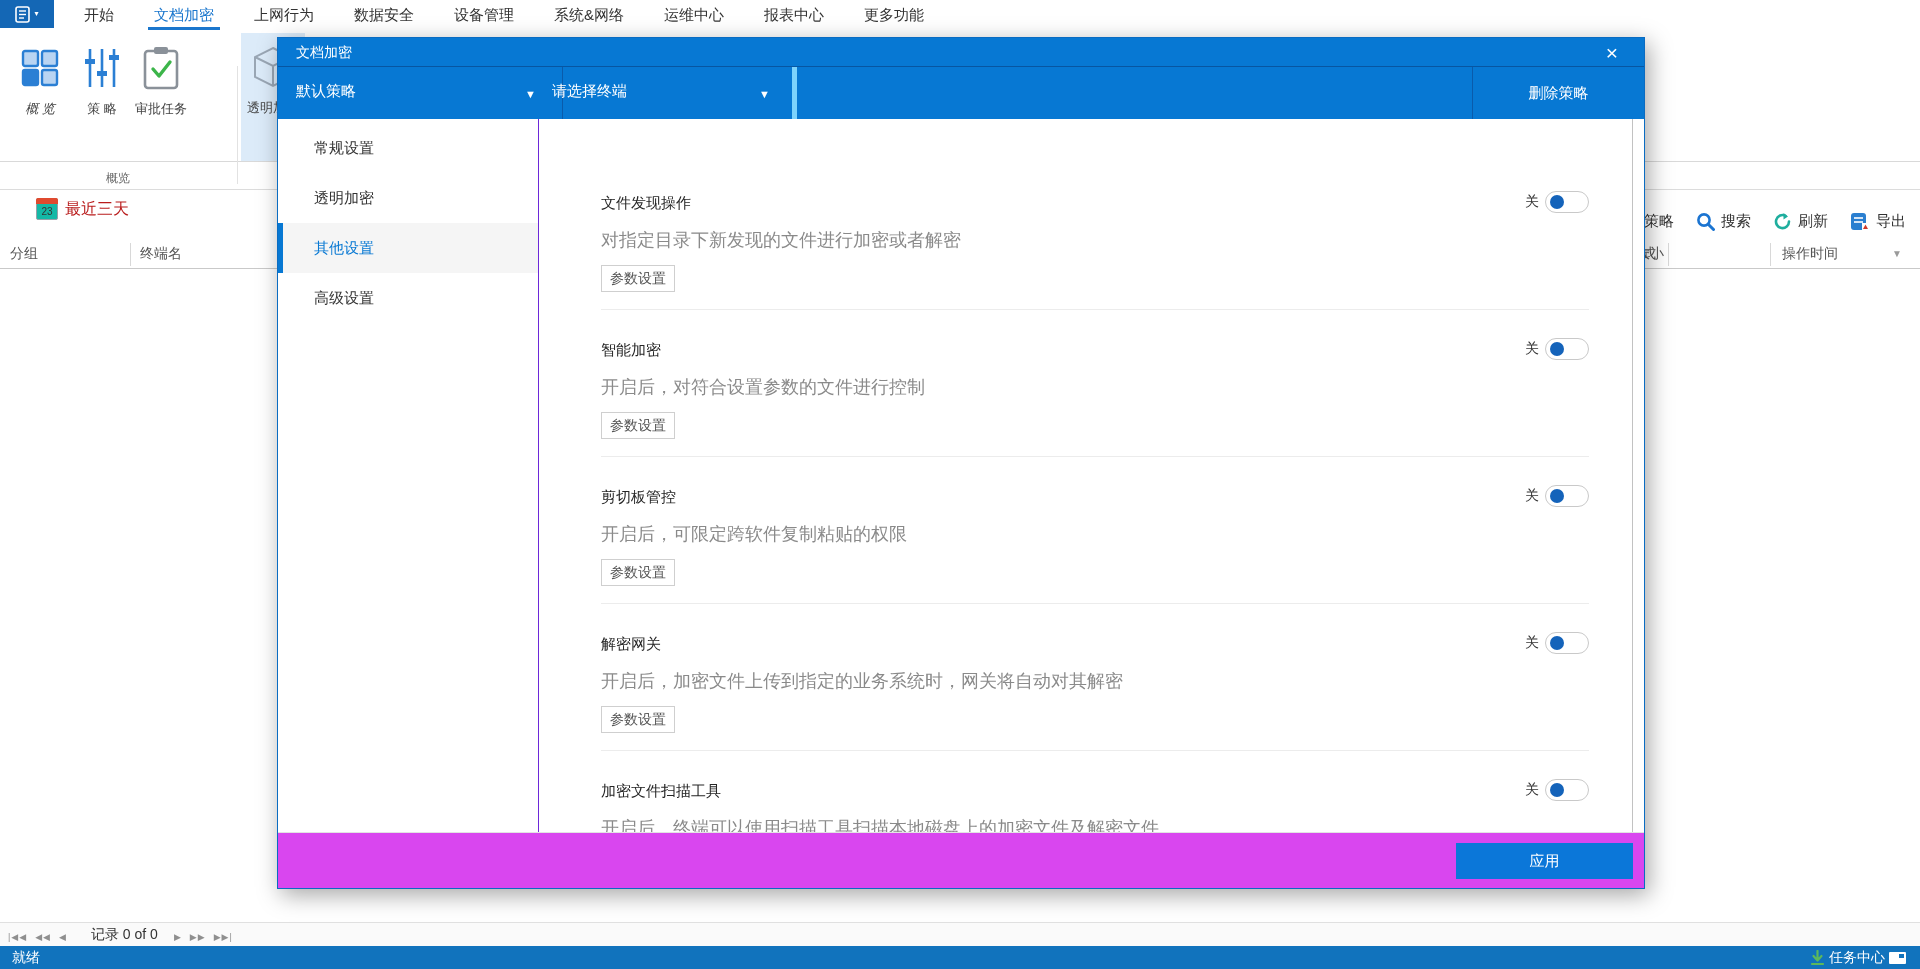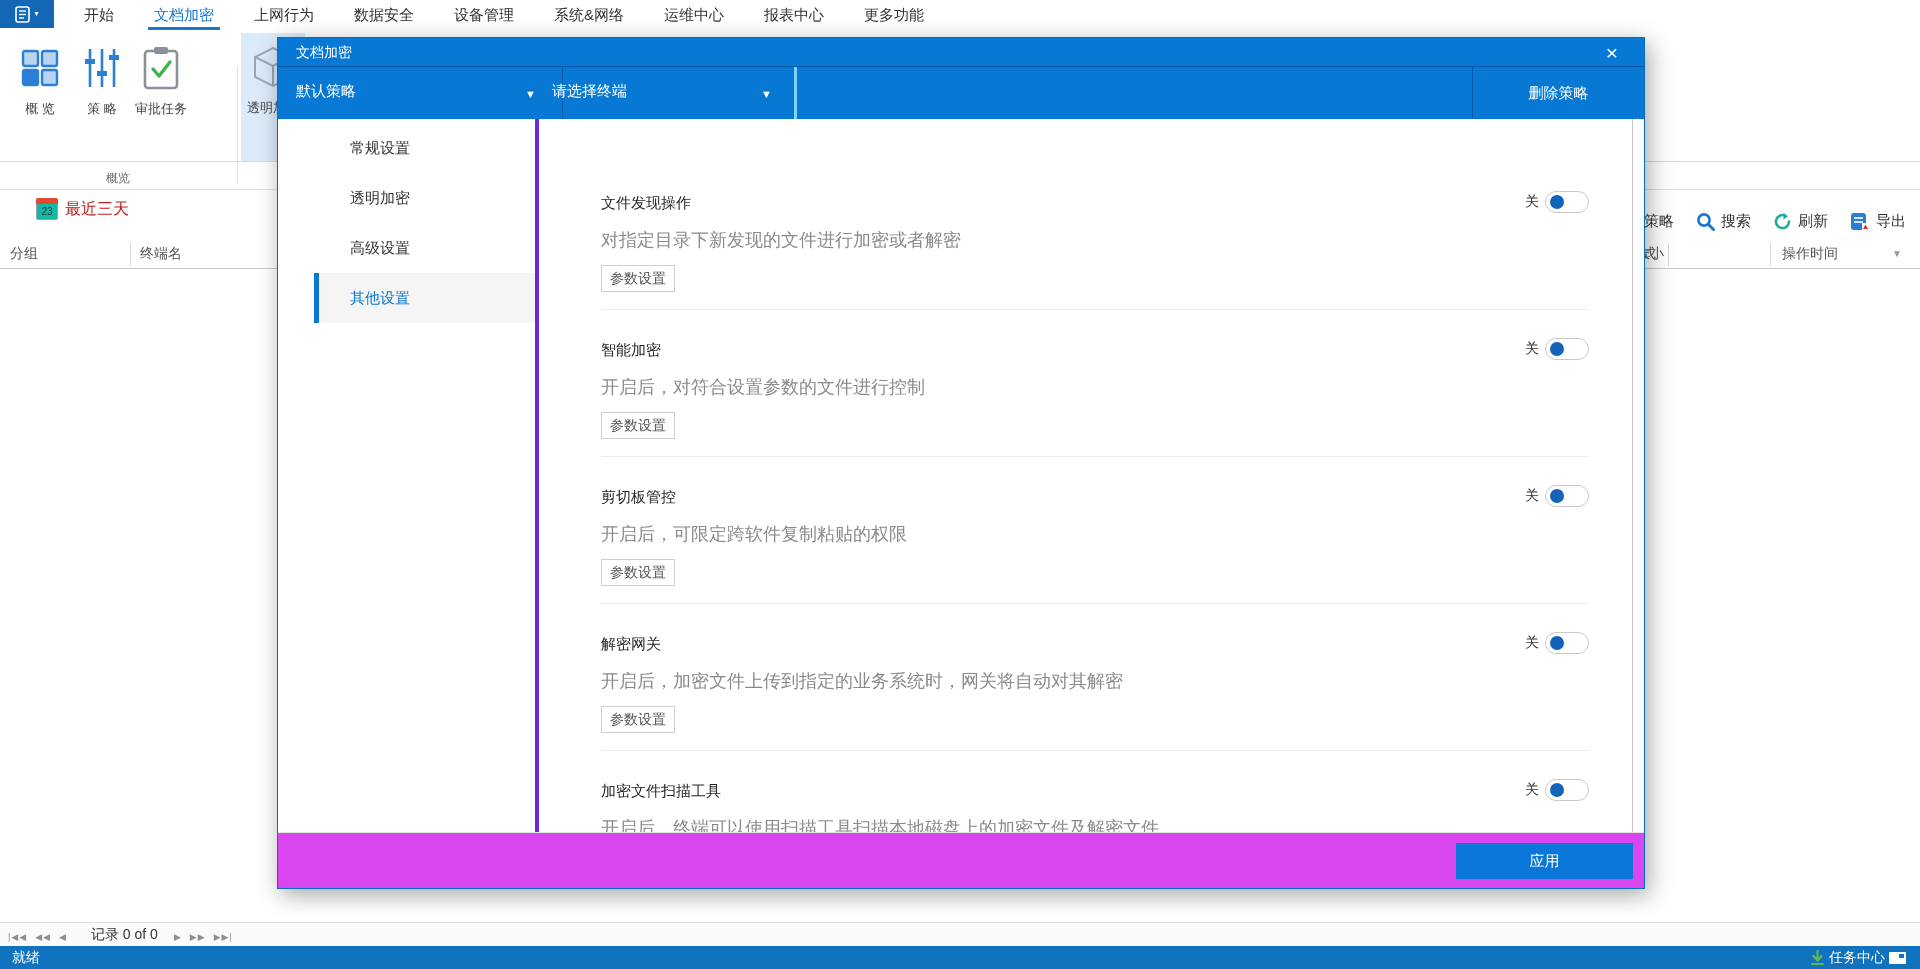--- a/index.html
+++ b/index.html
@@ -17,21 +17,21 @@
   .tab.active { color:#1a76cd; }
   .tab.active::after { content:""; position:absolute; left:14px; right:14px; bottom:0; height:3px; background:#1a76cd; }
 
   
   #ribbon { position:absolute; left:0; top:30px; width:1920px; height:132px; background:#fff; border-bottom:1px solid #d9d9d9; }
   .ribbon-btn { position:absolute; top:4px; height:114px; display:flex; flex-direction:column; align-items:center; cursor:pointer; }
   .ribbon-btn .ric { height:52px; margin-top:8px; display:flex; align-items:center; justify-content:center; }
   .ribbon-btn .rlabel { margin-top:6px; font-size:13px; color:#444; white-space:nowrap; }
   #ribbon-group-label { position:absolute; left:0; top:140px; width:236px; text-align:center; font-size:12px; color:#666; }
   #ribbon-divider { position:absolute; left:237px; top:36px; height:118px; width:1px; background:#e2e2e2; }
-  #ribbon-btn-overview { left:10px; width:60px; }
+  #ribbon-btn-overview { left:10px; width:60px;font-style:italic; }
   #ribbon-btn-policy { left:76px; width:52px; }
   #ribbon-btn-approve { left:132px; width:58px; }
   #ribbon-btn-transparent { left:241px; width:64px; background:#dcebf9; top:3px; height:128px; }
 
   
   #filterbar { position:absolute; left:0; top:189px; width:1920px; height:46px; border-top:1px solid #dcdcdc; background:#fff; }
   #date-filter { position:absolute; left:36px; top:8px; display:flex; align-items:center; gap:7px; cursor:pointer; }
   #date-filter .cal { width:22px; height:22px; border:1px solid #98a0a8; border-radius:2px; background:#14b8a6; position:relative; font-size:10px; color:#333; display:flex; align-items:flex-end; justify-content:center; }
   #date-filter .cal::before { content:""; position:absolute; left:-1px; right:-1px; top:-1px; height:6px; background:#e04a2f; border-radius:2px 2px 0 0; }
   #date-filter .cal span { line-height:14px; }
@@ -60,25 +60,25 @@
   #dialog { position:absolute; left:277px; top:37px; width:1368px; height:852px; background:#fff; border:1px solid #0a6cc2; box-shadow:4px 6px 22px rgba(0,0,0,.35); }
   #dlg-title { position:absolute; left:0; top:0; width:100%; height:29px; background:#0778d3; border-bottom:1px solid #0756a2; }
   #dlg-title-text { position:absolute; left:18px; top:6px; color:#fff; font-size:14px; }
   #dlg-close { position:absolute; right:18px; top:1px; width:28px; height:27px; color:#fff; font-size:21px; line-height:27px; text-align:center; cursor:pointer; }
   #dlg-toolbar { position:absolute; left:0; top:29px; width:100%; height:52px; background:#0778d3; }
   .dd { position:absolute; top:0; height:52px; cursor:pointer; }
   .dd .ddlabel { position:absolute; left:18px; top:15px; color:#fff; font-size:15px; white-space:nowrap; }
   .dd .ddcaret { position:absolute; top:21px; color:#fff; font-size:11px; }
   #dd-policy { left:0; width:285px; border-right:1px solid #0a5bab; }
   #dd-policy .ddcaret { right:26px; }
-  #dd-terminal { left:256px; width:263px; border-right:3px solid #7dd3fc; }
+  #dd-terminal { left:256px; width:263px; border-right:5px solid #7dd3fc; }
   #dd-terminal .ddcaret { right:22px; }
   #dlg-delete { position:absolute; right:0; top:0; width:172px; height:52px; border-left:1px solid #0a5bab; color:#fff; font-size:15px; display:flex; align-items:center; justify-content:center; cursor:pointer; }
   #dlg-body { position:absolute; left:0; top:81px; width:100%; height:715px; background:#fff; }
-  #dlg-sidebar { position:absolute; left:0; top:0; width:261px; height:100%; border-right:4px solid #6d28d9; padding-top:4px;padding-left:36px; }
+  #dlg-sidebar { position:absolute; left:0; top:0; width:261px; height:100%; border-right:1px solid #6d28d9; padding-top:4px; }
   .side-item { position:relative; height:50px; display:flex; align-items:center; padding-left:36px; font-size:15px; color:#333; cursor:pointer; }
   .side-item.active { background:#f5f5f5; color:#0778d3; }
   .side-item.active::before { content:""; position:absolute; left:0; top:0; bottom:0; width:5px; background:#0778d3; }
   #dlg-content { position:absolute; left:261px; top:0; right:0; height:100%; overflow:hidden; }
   #content-edge { position:absolute; right:11px; top:0; bottom:0; width:1px; background:#c2c2c2; }
   .section { position:absolute; left:62px; right:55px; height:147px; }
   .section .sec-title { font-size:15px; color:#262626; }
   .section .sec-desc { margin-top:15px; font-size:18px; color:#8a8a8a; }
   .section .sec-btn { margin-top:13px; width:74px; height:27px; background:#fff; border:1px solid #cfcfcf; font-size:14px; color:#555; font-family:inherit; cursor:pointer; }
   .section .divider { position:absolute; left:0; right:0; top:115px; height:1px; background:#ececec; }
@@ -257,22 +257,22 @@
       <div class="dd" id="dd-terminal">
         <span class="ddlabel">请选择终端</span>
         <span class="ddcaret">▼</span>
       </div>
       <div id="dlg-delete">删除策略</div>
     </div>
     <div id="dlg-body">
       <div id="dlg-sidebar">
           <div class="side-item">常规设置</div>
           <div class="side-item">透明加密</div>
+          <div class="side-item active">其他设置</div>
           <div class="side-item">高级设置</div>
-          <div class="side-item active">其他设置</div>
         </div>
       <div id="dlg-content">
         <div id="content-edge"></div>
       <div class="section" style="top: 75px;"><div class="sec-title">文件发现操作</div><div class="toggle-wrap">
               <span class="tg-label">关</span>
               <div class="toggle">
                 <span class="knob"></span>
               </div>
             </div><div class="sec-desc">对指定目录下新发现的文件进行加密或者解密</div><button class="sec-btn">参数设置</button><div class="divider"></div></div>
           <div class="section" style="top: 222px;"><div class="sec-title">智能加密</div><div class="toggle-wrap">

